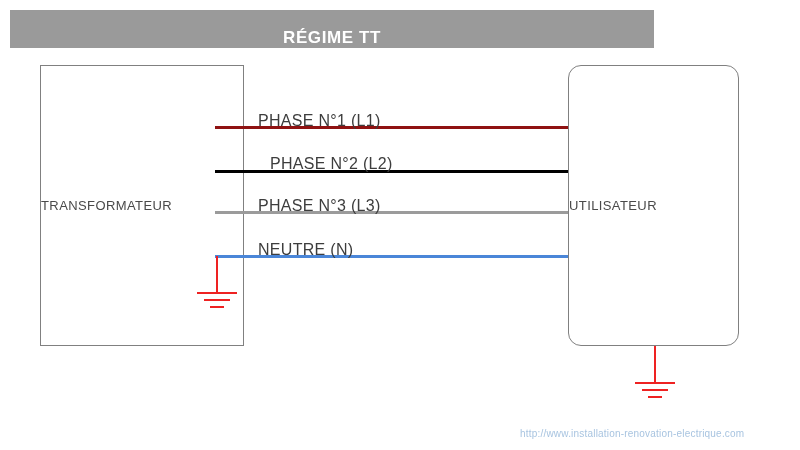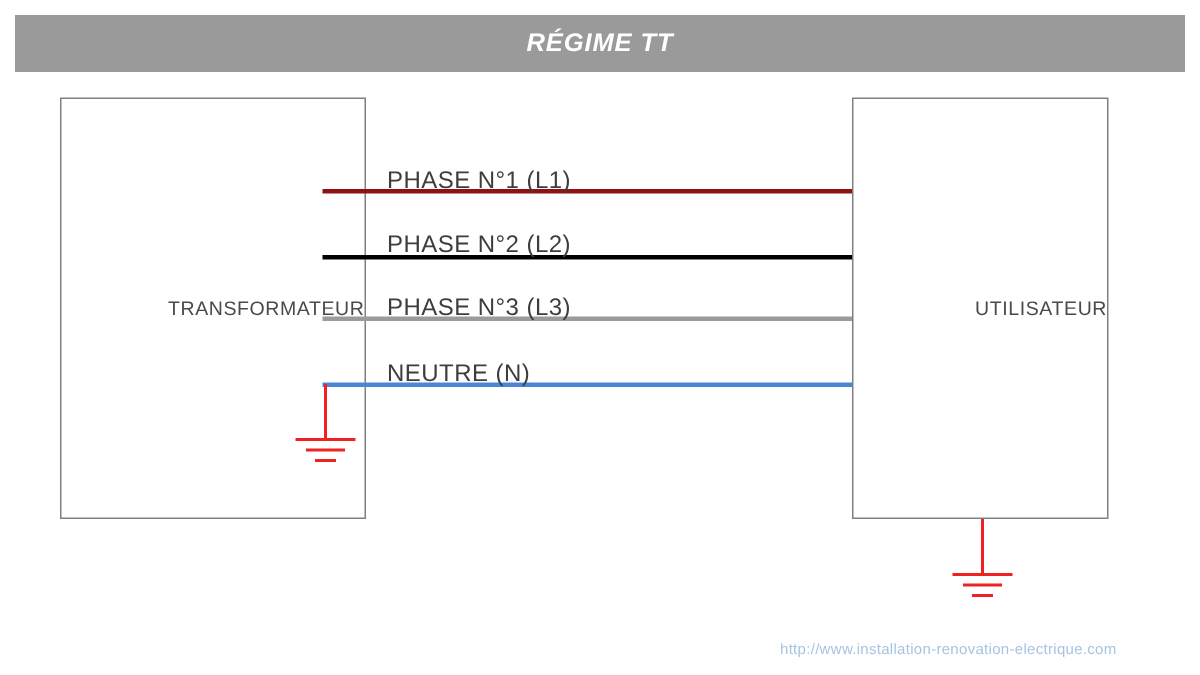--- a/index.html
+++ b/index.html
@@ -18,56 +18,56 @@
     width: 800px;
     height: 450px;
     background: #ffffff;
   }
 
   
   .banner {
     position: absolute;
     left: 10px;
     top: 10px;
-    width: 780px;
+    width: 644px;
     height: 38px;
     background: #9a9a9a;
     display: flex;
-    align-items: center;
+    align-items: flex-end;
     justify-content: center;
-    font-style: italic;
   }
   .banner-title {
     color: #ffffff;
     font-size: 17px;
     font-weight: bold;
     letter-spacing: 0.6px;
   }
 
   
   .unit-box {
     position: absolute;
     border: 1px solid #808080;
     background: #ffffff;
     box-sizing: border-box;
     display: flex;
     align-items: center;
-    justify-content: flex-end;
+    justify-content: flex-start;
   }
   .box-left {
     left: 40px;
     top: 65px;
     width: 204px;
     height: 281px;
   }
   .box-right {
     left: 568px;
     top: 65px;
     width: 171px;
     height: 281px;
+    border-radius: 13px;
   }
   .box-label {
     color: #4a4a4a;
     font-size: 13px;
     line-height: 17px;
     text-align: center;
     letter-spacing: 0.4px;
   }
 
   
@@ -84,21 +84,21 @@
 
   .conductor-label {
     position: absolute;
     left: 258px;
     color: #3d3d3d;
     font-size: 16px;
     letter-spacing: 0.3px;
     white-space: nowrap;
   }
   .conductor-label.l1 { top: 112px; }
-  .conductor-label.l2 { top: 155px; }
+  .conductor-label.l2 { top: 155px; margin-left: 12px; }
   .conductor-label.l3 { top: 197px; }
   .conductor-label.n  { top: 241px; }
 
   
   .ground {
     position: absolute;
     width: 60px;
   }
   .ground-left  { left: 187px; top: 256px; }
   .ground-right { left: 625px; top: 346px; }

